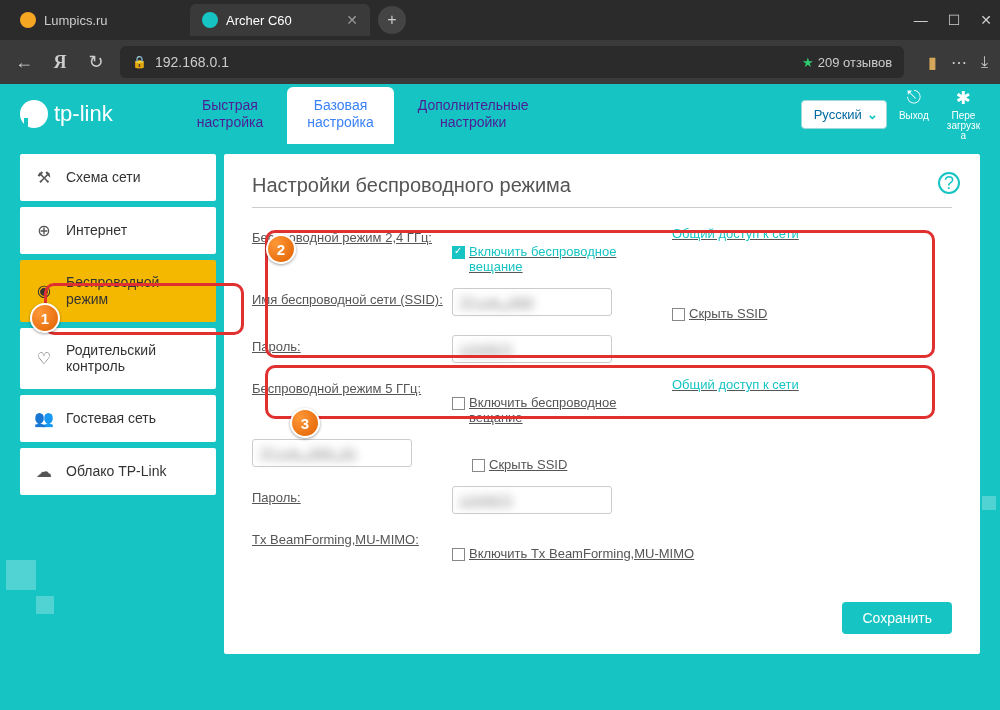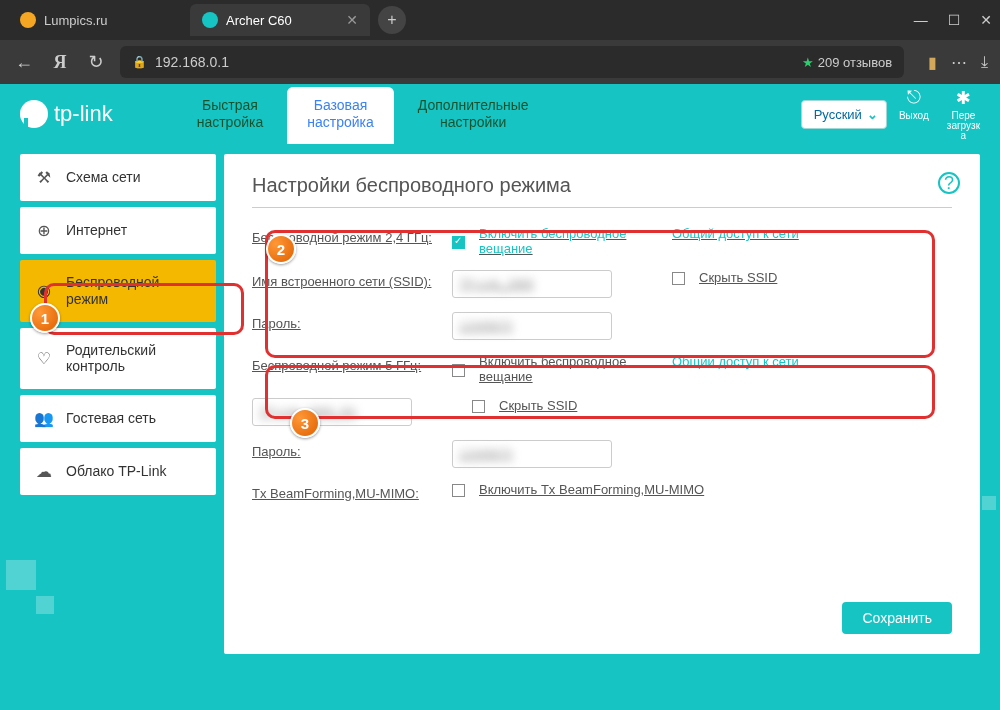--- a/index.html
+++ b/index.html
@@ -21,21 +21,21 @@
 .reviews { margin-left: auto; display: flex; align-items: center; gap: 4px; color: #ccc; font-size: 13px; }
 .star { color: #2ecc71; }
 .right-icons { display: flex; gap: 14px; color: #ccc; margin-left: 12px; align-items: center; }
 
 
 .router { height: 626px; background: #17c4c4; position: relative; }
 .top-bar { height: 60px; display: flex; align-items: flex-end; padding: 0 20px; gap: 4px; }
 .logo { display: flex; align-items: center; gap: 6px; color: #fff; font-size: 22px; font-weight: 400; margin-right: 60px; align-self: center; }
 .logo-ball { width: 28px; height: 28px; background: #fff; border-radius: 50%; position: relative; }
 .logo-ball::after { content: ''; position: absolute; width: 4px; height: 14px; background: #17c4c4; left: 4px; top: 18px; }
-.main-tab { padding: 10px 20px; color: #14532d; font-size: 14px; border-bottom: 3px solid transparent; text-align: center; line-height: 1.2; }
+.main-tab { padding: 10px 20px; color: #4c1d95; font-size: 14px; border-bottom: 3px solid transparent; text-align: center; line-height: 1.2; }
 .main-tab.active { background: #fff; color: #3b82f6; border-radius: 6px 6px 0 0; }
 .lang-sel { margin-left: auto; background: #fff; color: #0369a1; padding: 6px 24px 6px 12px; border-radius: 4px; font-size: 13px; align-self: center; position: relative; border: 1px solid #a0d8d8; margin-right: 8px; }
 .lang-sel::after { content: '⌄'; position: absolute; right: 8px; color: #17c4c4; font-weight: bold; }
 .top-icons { display: flex; gap: 18px; align-self: center; color: #fff; font-size: 10px; text-align: center; }
 .top-icon-item { display: flex; flex-direction: column; align-items: center; gap: 2px; }
 .top-icon-glyph { font-size: 18px; }
 
 .body-area { display: flex; height: 520px; }
 .sidebar { width: 220px; padding: 10px 4px 0 20px; }
 .side-item { background: #fff; margin-bottom: 6px; padding: 14px 14px; display: flex; align-items: center; gap: 12px; font-size: 14px; color: #333; border-radius: 2px; position: relative; }
@@ -45,21 +45,21 @@
 .side-label { line-height: 1.2; }
 
 .content { flex: 1; background: #fff; margin: 10px 20px 10px 4px; padding: 20px 28px; border-radius: 2px; position: relative; overflow: hidden; }
 .content h2 { font-size: 20px; font-weight: normal; color: #555; border-bottom: 1px solid #ccc; padding-bottom: 10px; margin-bottom: 18px; }
 .help-icon { position: absolute; right: 20px; top: 18px; color: #17c4c4; font-size: 18px; border: 2px solid #17c4c4; width: 22px; height: 22px; border-radius: 50%; text-align: center; line-height: 18px; }
 
 .form-row { display: flex; align-items: flex-start; margin-bottom: 14px; font-size: 13px; color: #555; text-decoration: underline; }
 .form-label { width: 200px; padding-top: 4px; }
 .form-mid { width: 200px; }
 .form-right { flex: 1; padding-left: 20px; }
-.chk { display: flex; align-items: center; gap: 14px; }
+.chk { display: flex; align-items: flex-start; gap: 4px; margin-top: 18px; }
 .chkbox { width: 13px; height: 13px; border: 1px solid #888; margin-top: 2px; flex-shrink: 0; }
 .chkbox.checked { background: #17c4c4; border-color: #17c4c4; position: relative; }
 .chkbox.checked::after { content: '✓'; color: #fff; font-size: 10px; position: absolute; left: 1px; top: -2px; }
 .teal-link { color: #17c4c4; }
 .txt-input { width: 160px; height: 28px; border: 1px solid #ccc; border-radius: 3px; background: #fff; position: relative; }
 .blur { filter: blur(4px); color: #999; font-size: 12px; padding: 6px; }
 
 .save-btn { position: absolute; right: 28px; bottom: 20px; background: #17c4c4; color: #fff; padding: 8px 20px; border-radius: 4px; font-size: 14px; }
 
 .footer { position: absolute; bottom: 0; left: 0; right: 0; height: 36px; background: #d8f0f0; display: flex; align-items: center; padding: 0 20px; font-size: 12px; color: #555; gap: 30px; }
@@ -177,21 +177,21 @@
         <div class="form-label">Беспроводной режим 2,4 ГГц:</div>
         <div class="form-mid">
           <div class="chk">
             <span class="chkbox checked"></span>
             <span class="teal-link">Включить беспроводное вещание</span>
           </div>
         </div>
         <div class="form-right"><span class="teal-link">Общий доступ к сети</span></div>
       </div>
       <div class="form-row">
-        <div class="form-label">Имя встроенного сети (SSID):</div>
+        <div class="form-label">Имя беспроводной сети (SSID):</div>
         <div class="form-mid">
             <div class="txt-input">
               <div class="blur">TP-Link_2869</div>
             </div>
           </div>
         <div class="form-right">
           <div class="chk">
             <span class="chkbox"></span>
             <span>Скрыть SSID</span>
           </div>

